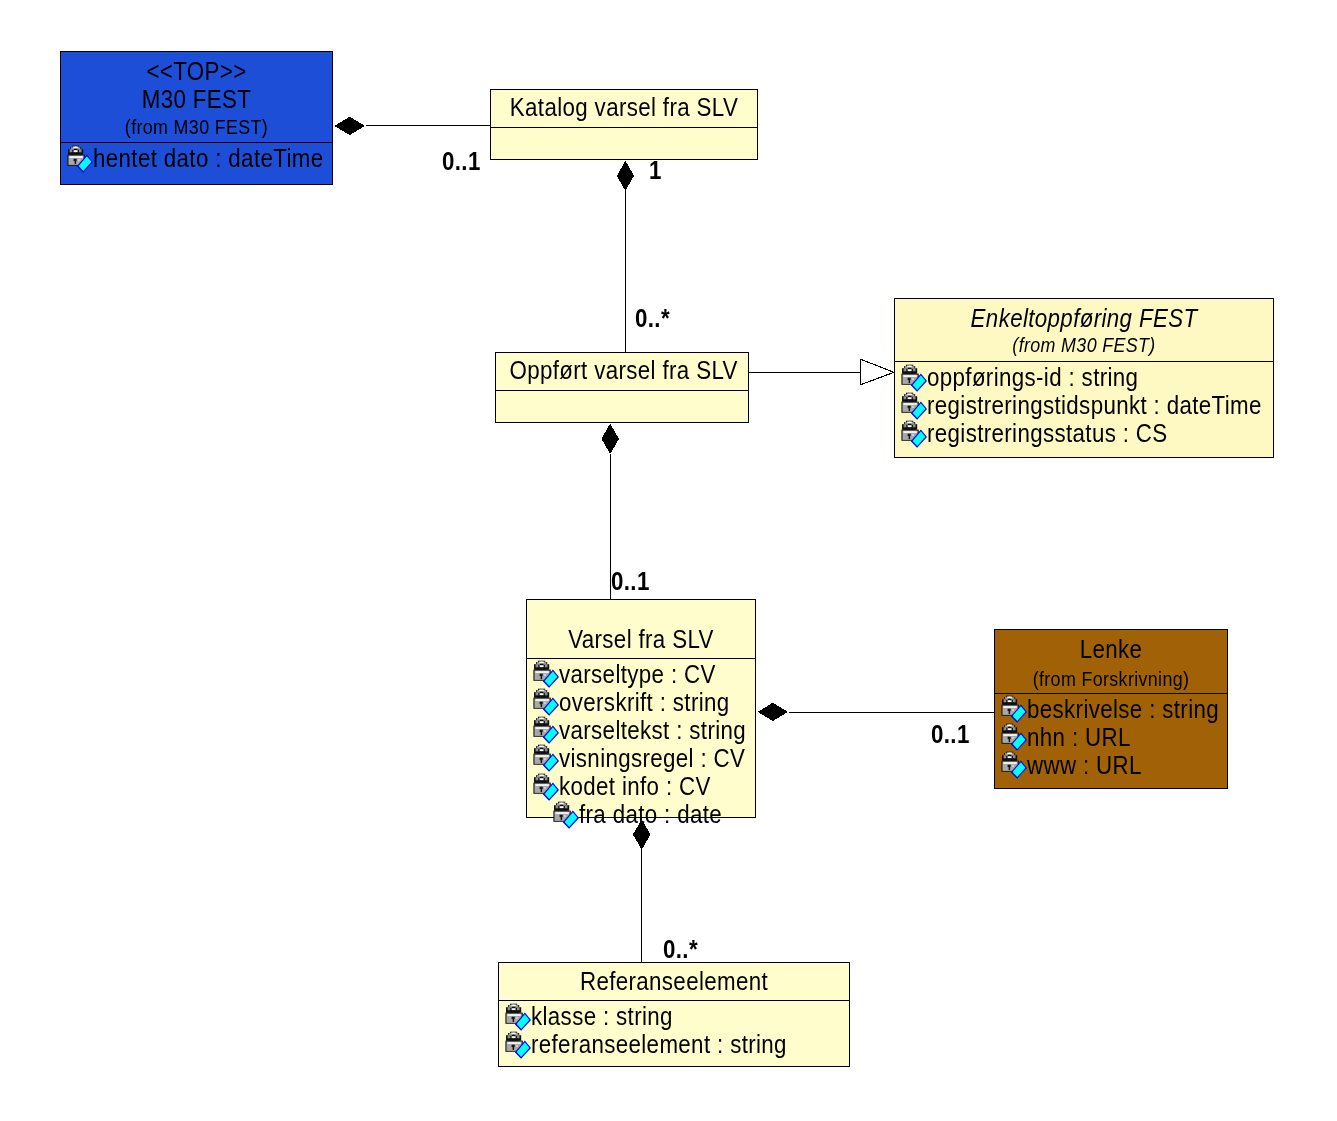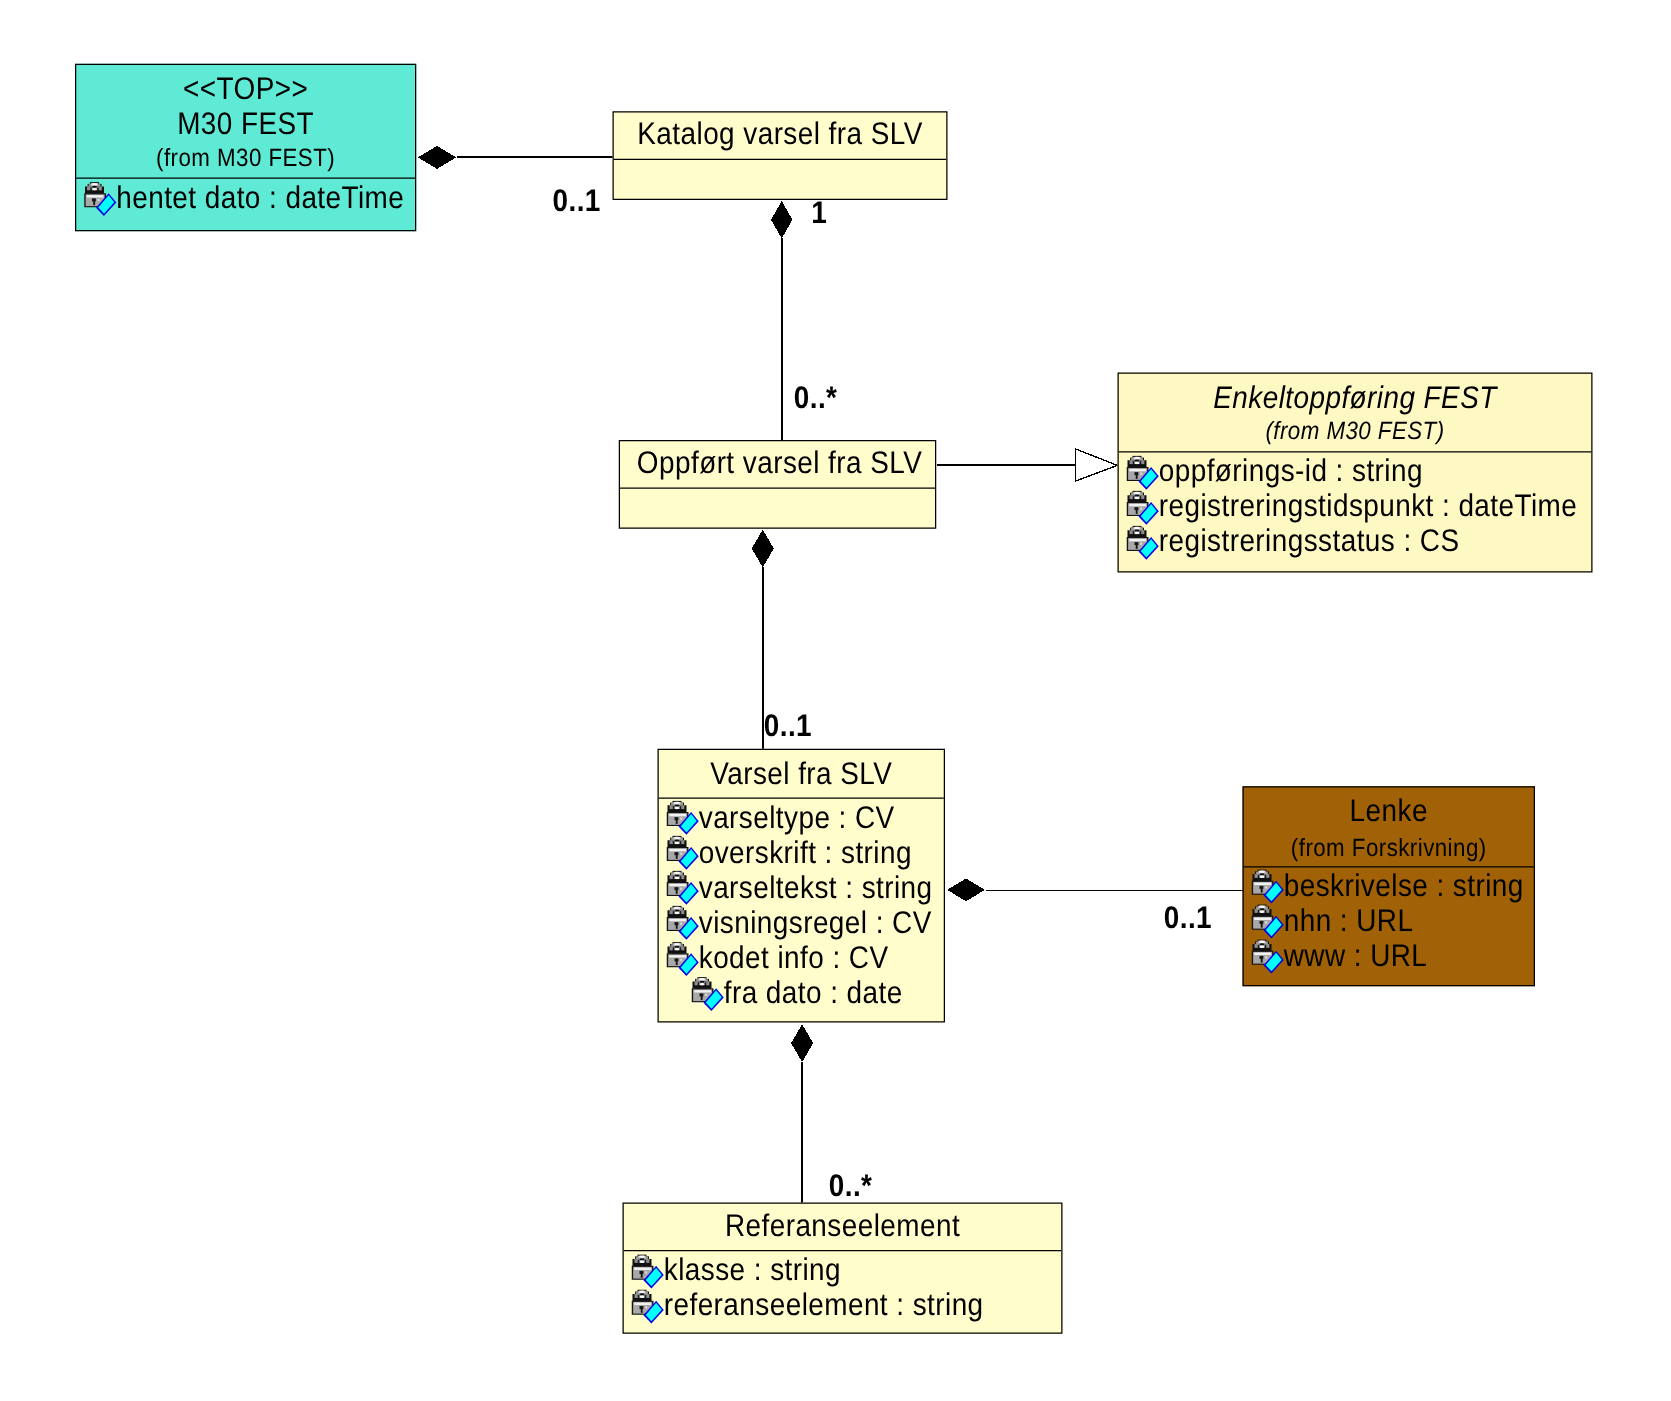--- a/index.html
+++ b/index.html
@@ -88,21 +88,21 @@
           <path d="M788.7 712.4 H994.5" stroke="#000" stroke-width="1.4" fill="none" shape-rendering="crispEdges"></path>
           <path d="M772.8 702.6999999999999 L787.8 711.9 L772.8 721.1 L757.8 711.9 Z" fill="#000" shape-rendering="crispEdges"></path>
         </g>
         <g>
           <path d="M641.7 849.2 V962.4" stroke="#000" stroke-width="1.4" fill="none" shape-rendering="crispEdges"></path>
           <path d="M641.7 819.3 L650.5 834.5 L641.7 849.7 L632.9000000000001 834.5 Z" fill="#000" shape-rendering="crispEdges"></path>
         </g>
       </g>
   </svg>
 
-<div class="cls" style="left: 60px; top: 50.5px; width: 273px; height: 134.5px; background: #5eead4;">
+<div class="cls" style="left: 60px; top: 50.5px; width: 273px; height: 134.5px; background: #1d4ed8;">
       <div class="hdr" style="height: 90.8px;">
         <div class="stereo" style="top: 7.4px;">&lt;&lt;TOP&gt;&gt;</div>
         <div class="cname" style="top: 35.4px;">M30 FEST</div>
         <div class="from" style="top: 65.8px;">(from M30 FEST)</div>
       </div>
       <div class="sect" style="height: 41.7px;">
         <div class="arow" style="top: 0px; width: 271px;">
           <svg class="ico" viewBox="0 0 27 29">
             <use href="#privattr"></use>
           </svg>
@@ -142,21 +142,21 @@
         </div>
         <div class="arow" style="top: 56.2px; width: 378px; text-align: center;">
           <svg class="ico" viewBox="0 0 27 29">
             <use href="#privattr"></use>
           </svg>
           <div class="atxt" style="top: 3.1px;">registreringsstatus : CS</div>
         </div>
       </div>
     </div>
     <div class="cls" style="left: 526px; top: 599px; width: 230px; height: 219px; background: rgb(255, 253, 204);">
-      <div class="hdr" style="height: 37.6px;">
+      <div class="hdr" style="height: 37.6px; margin-top: 20px;">
         <div class="cname" style="top: 6.6px;">Varsel fra SLV</div>
       </div>
       <div class="sect" style="height: 179.4px;">
         <div class="arow" style="top: 0px; width: 228px;">
           <svg class="ico" viewBox="0 0 27 29">
             <use href="#privattr"></use>
           </svg>
           <div class="atxt" style="top: 3.1px;">varseltype : CV</div>
         </div>
         <div class="arow" style="top: 28.1px; width: 184px;">

